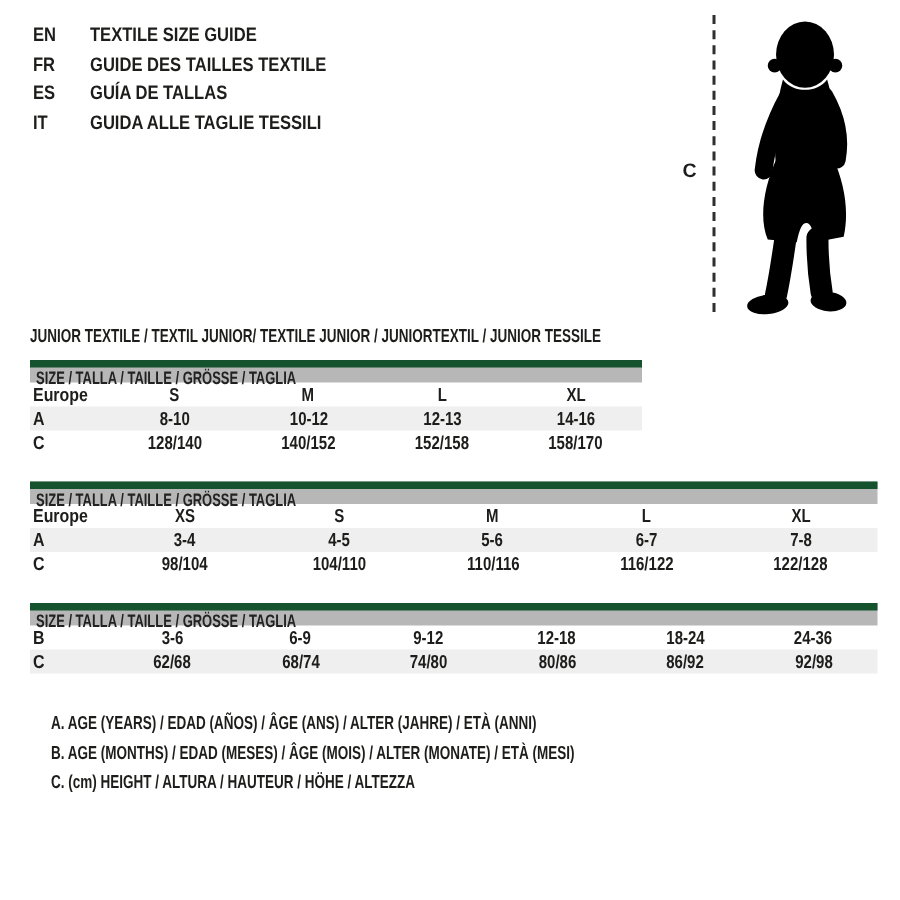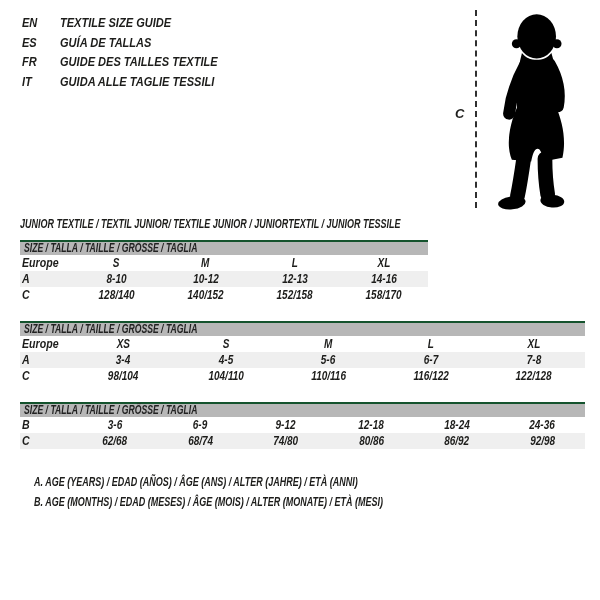--- a/index.html
+++ b/index.html
@@ -1,18 +1,18 @@
 <!DOCTYPE html>
 <html><head>
 <meta charset="utf-8">
 <style>
   * { margin:0; padding:0; box-sizing:border-box; }
   html, body { width:600px; height:600px; background:#ffffff; }
   body { font-family:"Liberation Sans", sans-serif; color:#1d1d1b; overflow:hidden; }
-  .page { position:relative; width:508px; height:600px;font-style:italic; }
+  .page { position:relative; width:508px; height:600px; }
 
   
   .cond   { display:inline-block; transform:scaleX(0.72); transform-origin:0 50%; white-space:nowrap; }
   .cond-m { display:inline-block; transform:scaleX(0.85); transform-origin:0 50%; white-space:nowrap; }
   .cond-c { display:inline-block; transform:scaleX(0.80); transform-origin:50% 50%; white-space:nowrap; }
 
   
   .header-area { position:relative; height:216px; }
   .langs { position:absolute; left:22px; top:13px; }
   .lang-row { display:flex; height:19.5px; align-items:center; font-weight:bold; font-size:13px; }
@@ -21,22 +21,22 @@
   .measure { position:absolute; left:450px; top:6px; width:132px; height:208px; }
   .c-label { position:absolute; left:5px; top:100px; font-weight:bold; font-size:13px; }
   .dash { position:absolute; left:25px; top:4px; height:198px; width:0; border-left:2.5px dashed #2f2f2f; }
   .baby { position:absolute; left:37px; top:2px; width:92px; height:204px; }
 
   
   .tables { margin-left:20px; }
   .size-table { width:565px; margin-bottom:18px; }
   .size-table.narrow { width:408px; }
   .tbl-title { font-weight:bold; font-size:12.5px; line-height:16px; white-space:nowrap; }
-  .tbl-header { height:15px; margin-top:8px; background:#b7b7b7; border-top:2px solid #14532d;
-                display:flex; align-items:flex-end; padding-left:4px;
+  .tbl-header { height:15px; margin-top:8px; background:#b7b7b7; border-top:5px solid #14532d;
+                display:flex; align-items:flex-start; padding-left:4px;
                 font-weight:bold; font-size:12px; color:#222; }
   .tbl-row { display:flex; height:16px; align-items:center; font-size:12.5px; font-weight:bold; }
   .tbl-row.shaded { background:#efefef; }
   .tbl-label { width:52px; padding-left:2px; }
   .tbl-cell { flex:1; text-align:center; }
 
   
   .footnotes { margin:24px 0 0 22px; }
   .footnote { font-weight:bold; font-size:12.5px; line-height:19.5px; white-space:nowrap;margin-left:12px; }
 </style>
@@ -45,26 +45,26 @@
 
 <div class="page">
 
   <div class="header-area">
     <div class="langs" id="langs">
         <div class="lang-row">
           <span class="lang-code cond-m">EN</span>
           <span class="lang-label cond-m">TEXTILE SIZE GUIDE</span>
         </div>
         <div class="lang-row">
+          <span class="lang-code cond-m">FR</span>
+          <span class="lang-label cond-m">GUIDE DES TAILLES TEXTILE</span>
+        </div>
+        <div class="lang-row">
           <span class="lang-code cond-m">ES</span>
           <span class="lang-label cond-m">GUÍA DE TALLAS</span>
-        </div>
-        <div class="lang-row">
-          <span class="lang-code cond-m">FR</span>
-          <span class="lang-label cond-m">GUIDE DES TAILLES TEXTILE</span>
         </div>
         <div class="lang-row">
           <span class="lang-code cond-m">IT</span>
           <span class="lang-label cond-m">GUIDA ALLE TAGLIE TESSILI</span>
         </div>
       </div>
 
     <div class="measure">
       <span class="c-label">C</span>
       <div class="dash"></div>
@@ -164,15 +164,16 @@
           <div class="tbl-cell"><span class="cond-c">80/86</span></div>
           <div class="tbl-cell"><span class="cond-c">86/92</span></div>
           <div class="tbl-cell"><span class="cond-c">92/98</span></div>
         </div>
       </section>
     </div>
 
   <div class="footnotes" id="footnotes">
       <div class="footnote"><span class="cond">A. AGE (YEARS) / EDAD (AÑOS) / ÂGE (ANS) / ALTER (JAHRE) / ETÀ (ANNI)</span></div>
       <div class="footnote"><span class="cond">B. AGE (MONTHS) / EDAD (MESES) / ÂGE (MOIS) / ALTER (MONATE) / ETÀ (MESI)</span></div>
+      <div class="footnote"><span class="cond">C. (cm) HEIGHT / ALTURA / HAUTEUR / HÖHE / ALTEZZA</span></div>
     </div>
 
 </div>
 
 </body></html>

